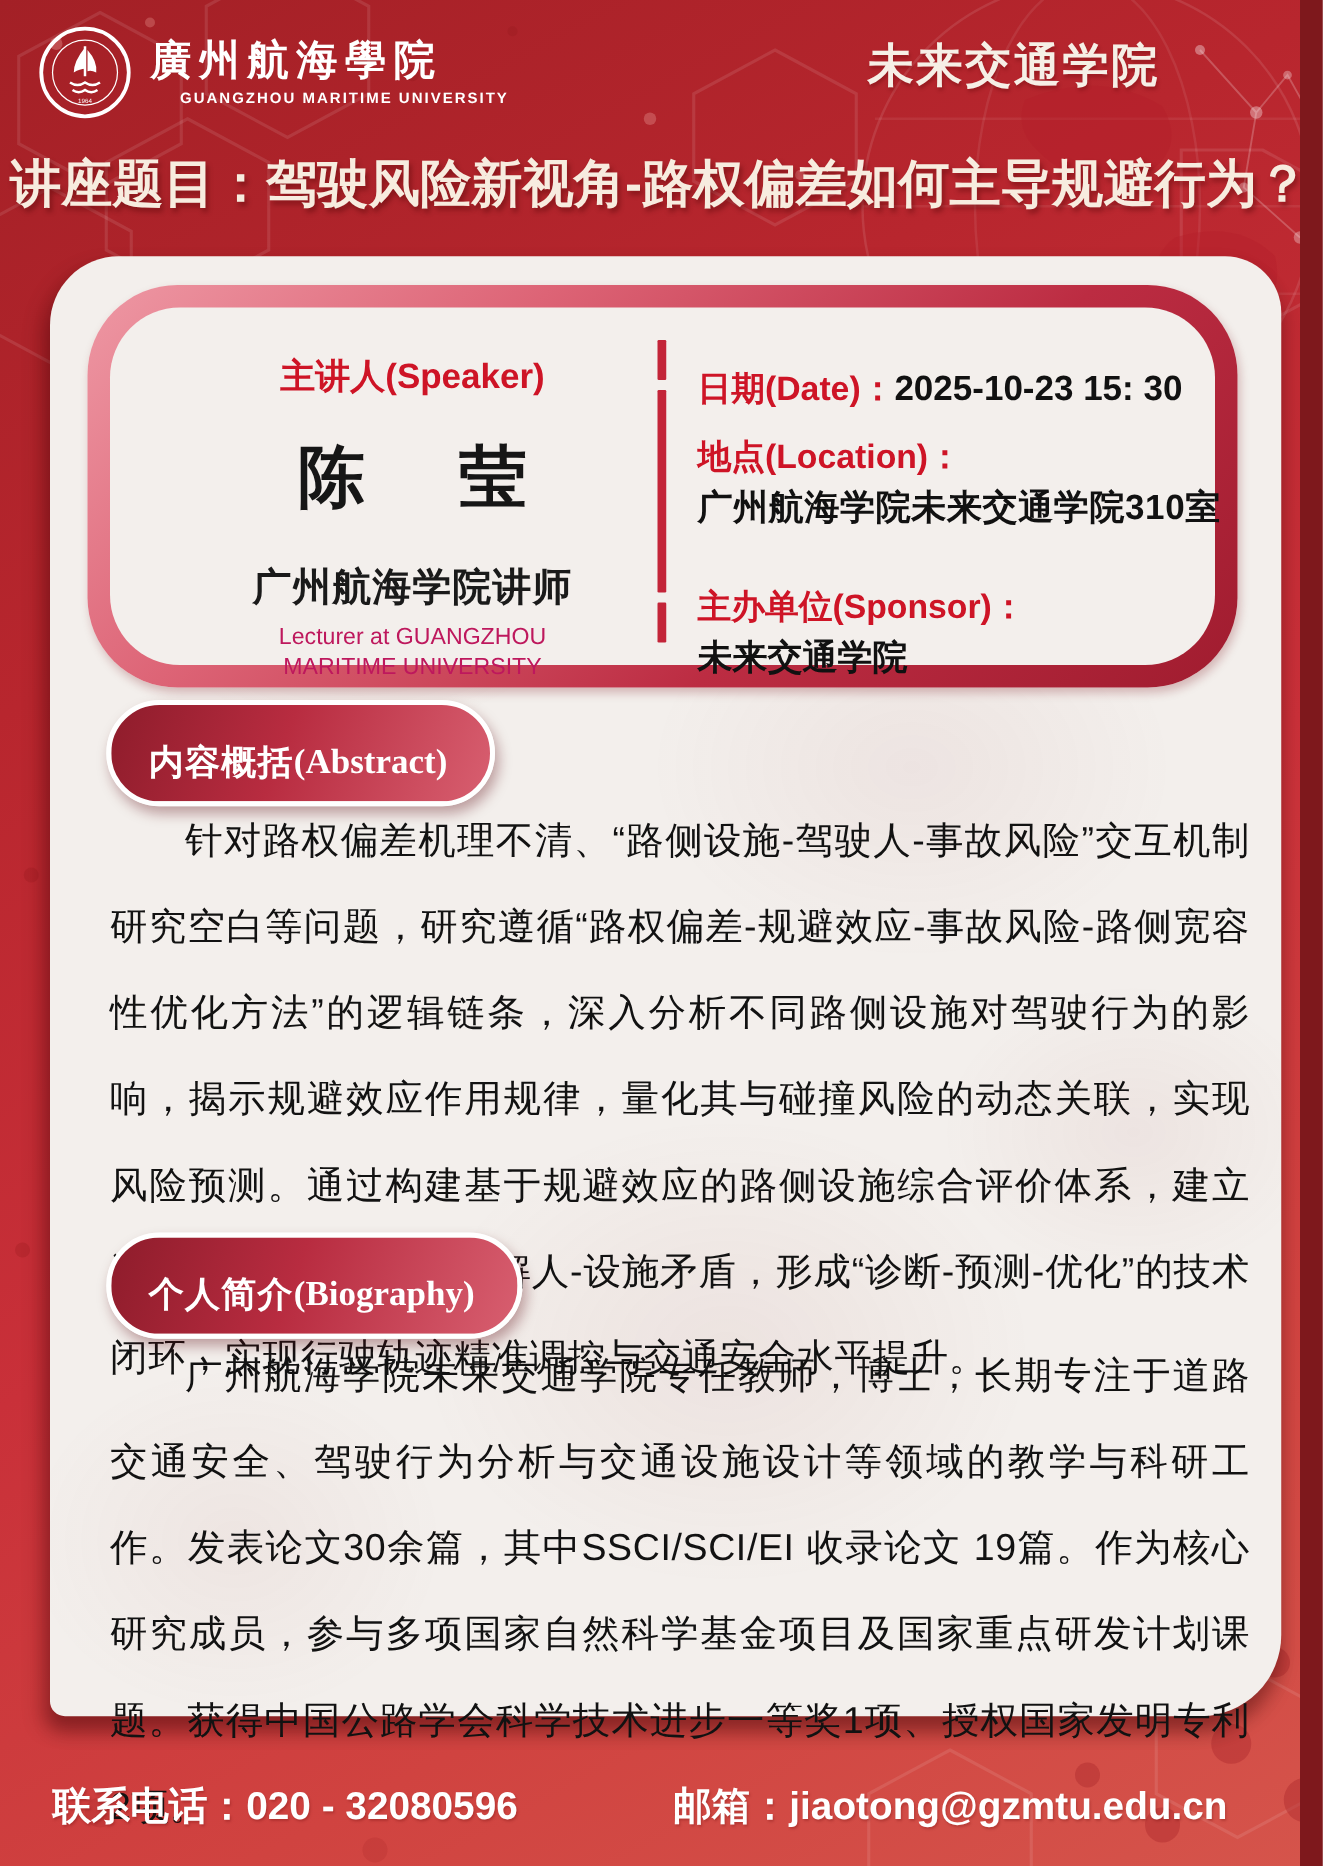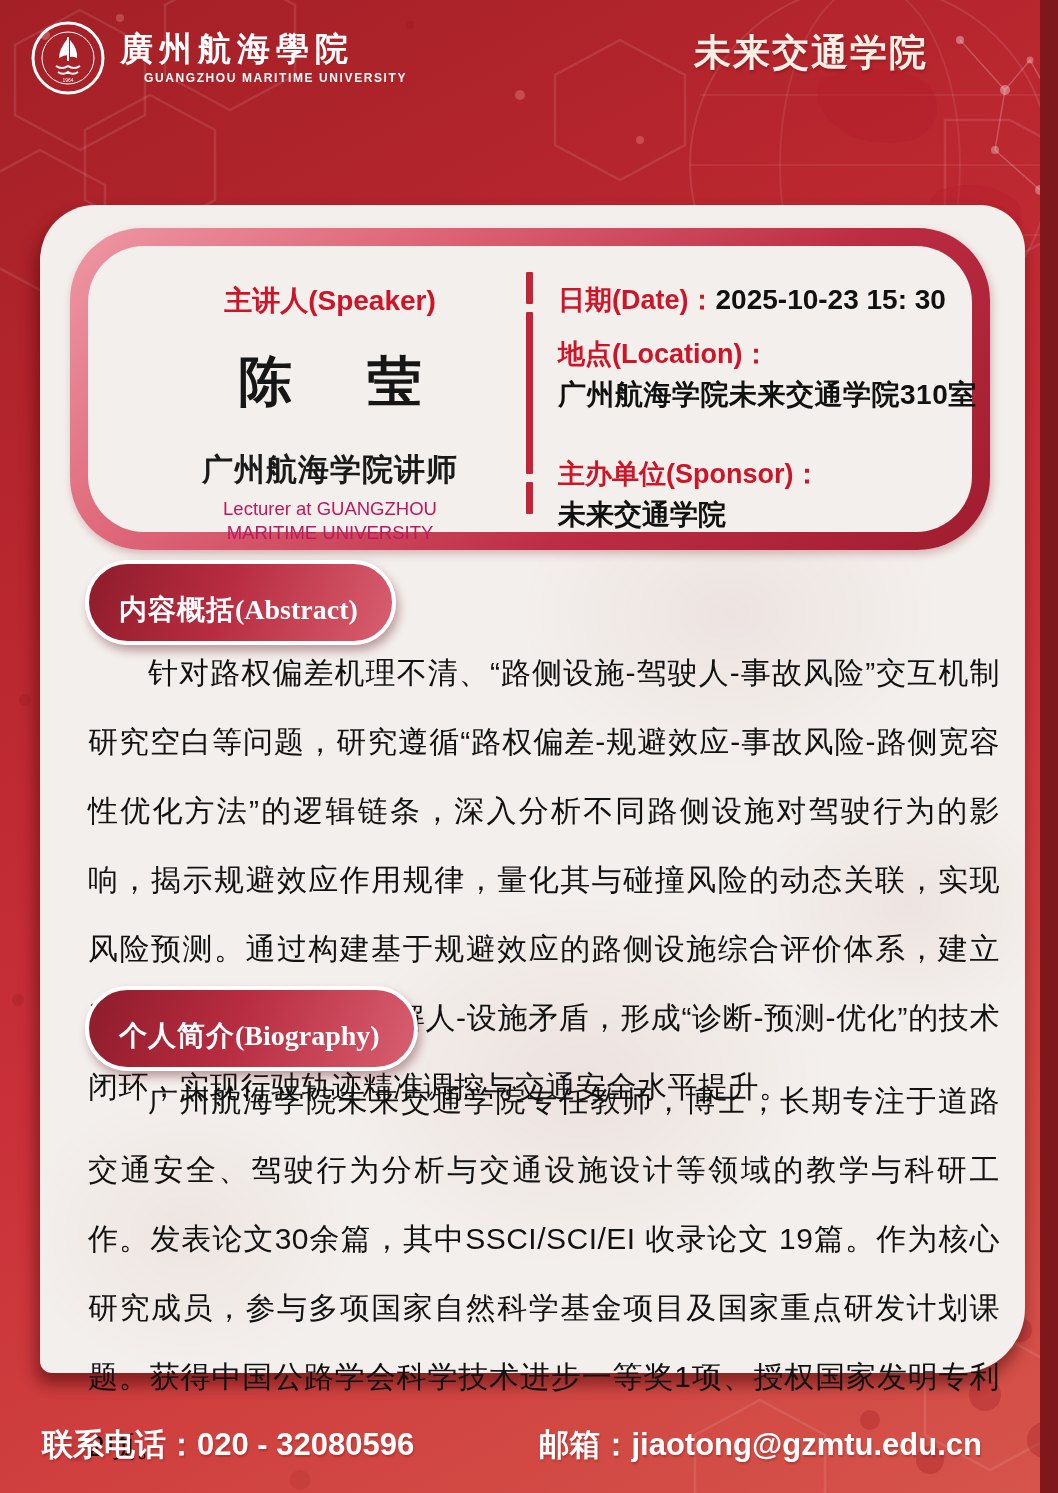--- a/index.html
+++ b/index.html
@@ -71,21 +71,21 @@
   .v-divider{
     position:absolute;left:438px;top:26px;width:7px;height:242px;
     display:flex;flex-direction:column;gap:8px;align-items:stretch;
   }
   .v-divider span{display:block;width:7px;background:#c32438;border-radius:1px;}
   .seg-s{height:32px;} .seg-l{flex:1;}
   .info-col{position:absolute;left:470px;top:30px;width:430px;}
   .info-row{white-space:nowrap;}
   .info-label{font-size:27px;font-weight:bold;color:#ce1426;}
   .info-value{font-size:28px;font-weight:bold;color:#111;}
-  .row-date{margin-top:6px;}
+  .row-date{margin-top:17px;}
   .row-loc-label{margin-top:18px;}
   .row-loc-value{margin-top:4px;letter-spacing:.5px;}
   .row-sponsor-label{margin-top:42px;}
   .row-sponsor-value{margin-top:4px;}
   
   .badge{
     position:absolute;left:85px;display:inline-flex;align-items:center;
     padding:27px 34px 12px 30px;border:4px solid #ffffff;border-radius:45px;
     background:linear-gradient(110deg,#8e1c2b 0%,#b82c40 45%,#d85f70 100%);
     box-shadow:3px 6px 10px rgba(90,5,15,.35);
@@ -182,20 +182,21 @@
         <text x="38" y="62" text-anchor="middle" font-size="5" fill="#ffffff" font-family="Liberation Sans, sans-serif">1964</text>
       </svg>
       <div>
         <div class="wordmark-cn">廣州航海學院</div>
         <div class="wordmark-en">GUANGZHOU MARITIME UNIVERSITY</div>
       </div>
     </div>
     <div class="college-name">未来交通学院</div>
   </div>
 
+  <div class="lecture-title">讲座题目：驾驶风险新视角-路权偏差如何主导规避行为？</div>
 
   <div class="panel"></div>
 
   <div class="speaker-box">
     <div class="speaker-box-inner">
 
       <div class="speaker-col">
         <div class="speaker-label">主讲人(Speaker)</div>
         <div class="speaker-name">陈 莹</div>
         <div class="speaker-title-cn">广州航海学院讲师</div>

